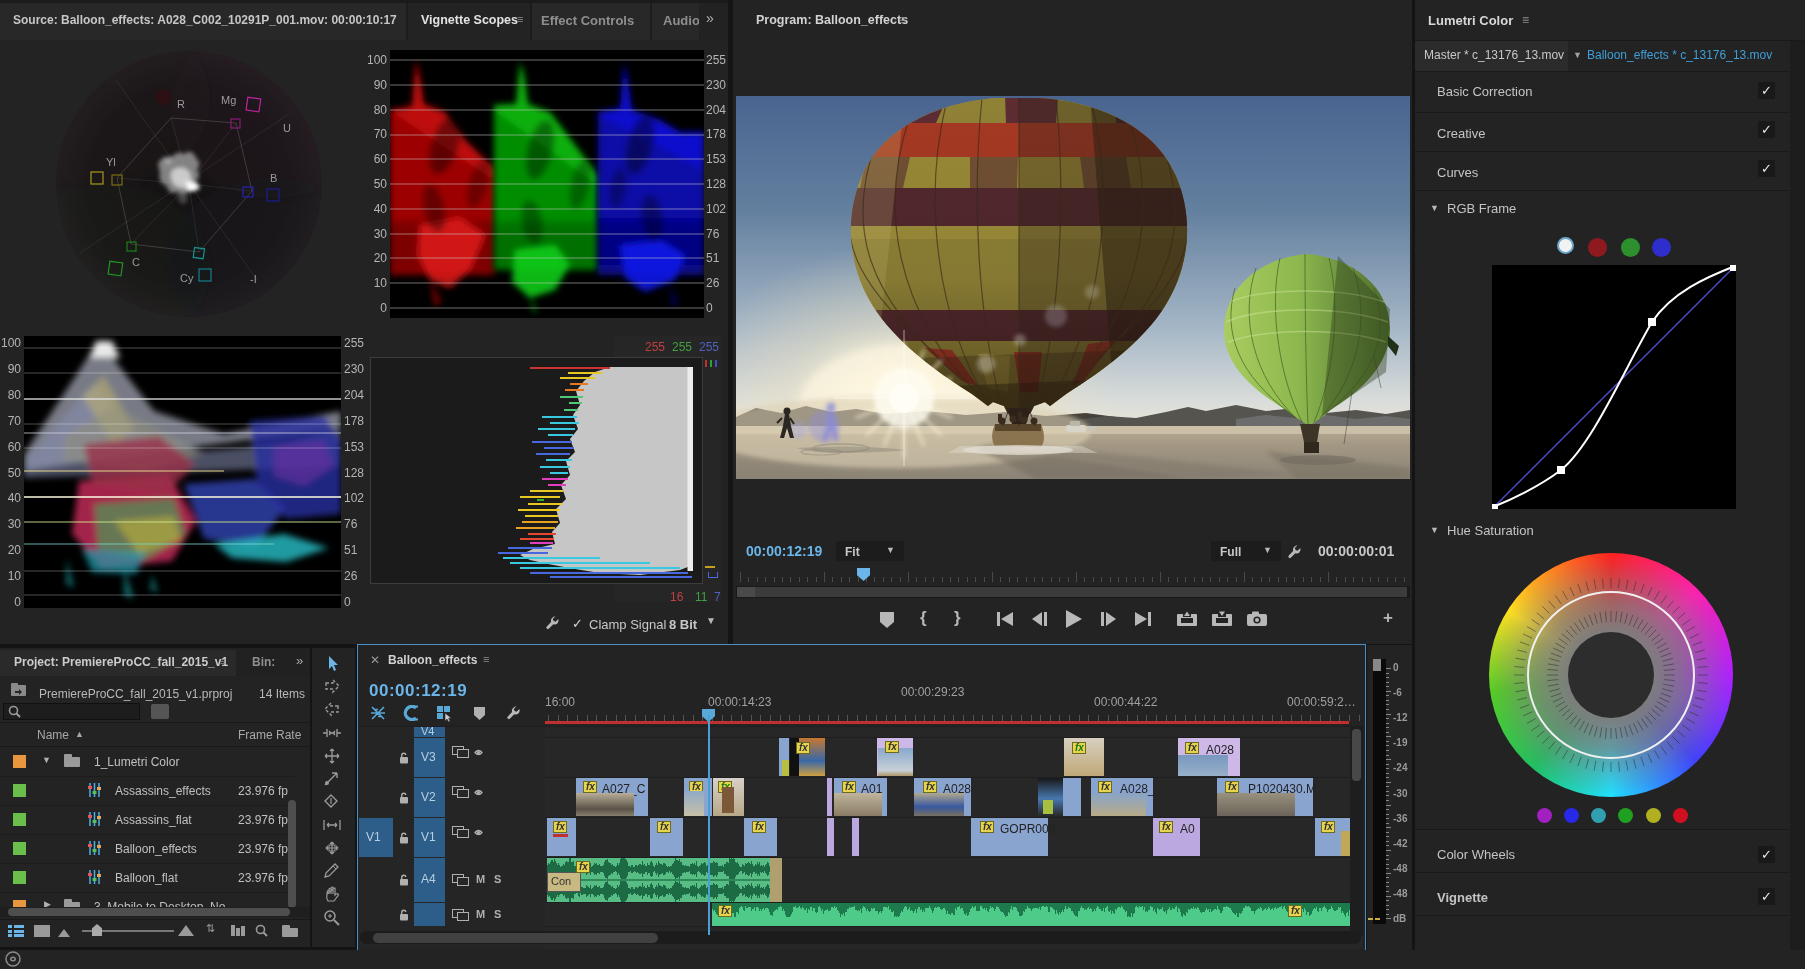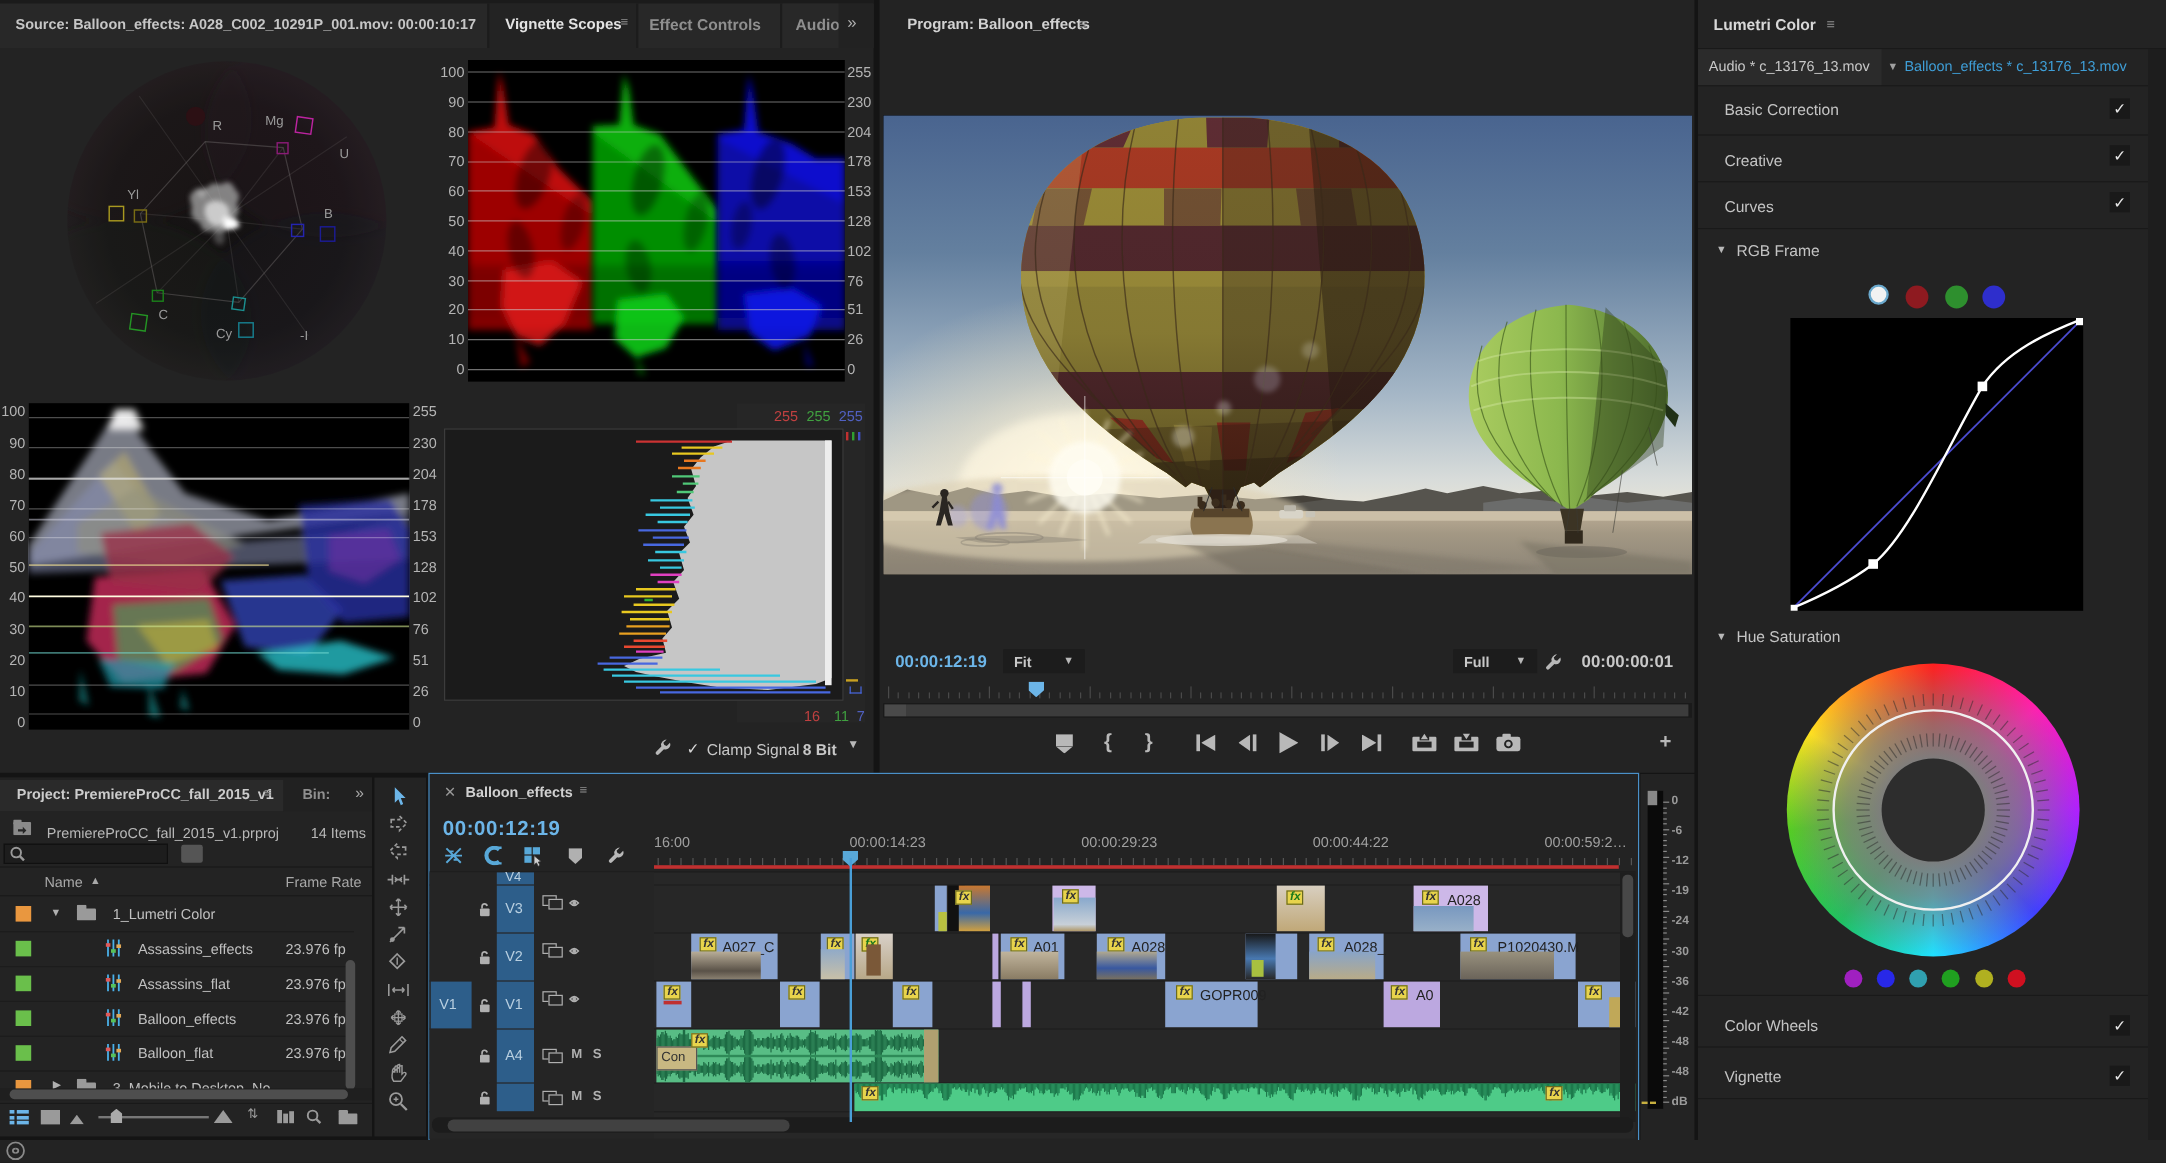--- a/index.html
+++ b/index.html
@@ -617,21 +617,21 @@
       <circle cx="11" cy="10" r="2" fill="#b8b8b8"></circle>
     </svg>
     <div class="txt" style="left:650px;top:608px;font-size:17px;font-weight:bold;color:#b8b8b8;">+</div>
   </div>
 
 <div class="panel" id="lumetri" style="left:1415px;top:0;width:390px;height:950px;">
   <div class="txt" style="left:13px;top:13px;font-size:13px;font-weight:bold;color:#d8d8d8;">Lumetri Color</div>
   <div class="txt" style="left:107px;top:13px;font-size:12px;color:#909090;">≡</div>
   <div class="abs" style="left:0;top:40px;width:390px;height:1px;background:#191919;"></div>
   <div class="abs" style="left:0;top:41px;width:153px;height:30px;background:#2b2b2b;"></div>
-  <div class="txt" style="left:9px;top:48px;font-size:12px;color:#c8c8c8;">Audio * c_13176_13.mov</div>
+  <div class="txt" style="left:9px;top:48px;font-size:12px;color:#c8c8c8;">Master * c_13176_13.mov</div>
   <div class="txt" style="left:158px;top:50px;font-size:9px;color:#a0a0a0;">▼</div>
   <div class="txt" style="left:172px;top:48px;font-size:12px;color:#3f9fd8;">Balloon_effects * c_13176_13.mov</div>
   <div class="abs" style="left:0;top:71px;width:390px;height:1px;background:#191919;"></div>
   <div class="txt" style="left:22px;top:84px;font-size:13px;color:#c4c4c4;">Basic Correction</div>
   <div class="chk" style="left:343px;top:82px;">✓</div>
   <div class="abs" style="left:0;top:112px;width:390px;height:1px;background:#191919;"></div>
   <div class="txt" style="left:22px;top:126px;font-size:13px;color:#c4c4c4;">Creative</div>
   <div class="chk" style="left:343px;top:121px;">✓</div>
   <div class="abs" style="left:0;top:151px;width:390px;height:1px;background:#191919;"></div>
   <div class="txt" style="left:22px;top:165px;font-size:13px;color:#c4c4c4;">Curves</div>
@@ -813,21 +813,21 @@
   <div class="abs" style="left:122px;top:808px;width:15px;height:15px;border-radius:50%;background:#a020c0;"></div>
   <div class="abs" style="left:149px;top:808px;width:15px;height:15px;border-radius:50%;background:#2828e8;"></div>
   <div class="abs" style="left:176px;top:808px;width:15px;height:15px;border-radius:50%;background:#30a0b0;"></div>
   <div class="abs" style="left:203px;top:808px;width:15px;height:15px;border-radius:50%;background:#20a020;"></div>
   <div class="abs" style="left:231px;top:808px;width:15px;height:15px;border-radius:50%;background:#b0b020;"></div>
   <div class="abs" style="left:258px;top:808px;width:15px;height:15px;border-radius:50%;background:#d01020;"></div>
   <div class="abs" style="left:0;top:829px;width:390px;height:1px;background:#191919;"></div>
   <div class="txt" style="left:22px;top:847px;font-size:13px;color:#c4c4c4;">Color Wheels</div>
   <div class="chk" style="left:343px;top:846px;">✓</div>
   <div class="abs" style="left:0;top:872px;width:390px;height:1px;background:#191919;"></div>
-  <div class="txt" style="left:22px;top:890px;font-size:13px;color:#c4c4c4;">Vignette</div>
+  <div class="txt" style="left:22px;top:890px;font-size:13px;color:#c4c4c4;font-weight:bold;">Vignette</div>
   <div class="chk" style="left:343px;top:888px;">✓</div>
   <div class="abs" style="left:0;top:915px;width:390px;height:1px;background:#191919;"></div>
   <div class="abs" style="left:375px;top:41px;width:15px;height:909px;background:#1d1d1d;"></div>
 </div>
 
 <div class="panel" id="project" style="left:0;top:648px;width:310px;height:299px;">
   <div class="abs" style="left:0;top:0;width:310px;height:28px;background:#212121;"></div>
   <div class="abs" style="left:0;top:2px;width:236px;height:26px;background:#2a2a2a;"></div>
   <div class="txt" style="left:14px;top:7px;font-size:12px;font-weight:bold;color:#cccccc;">Project: PremiereProCC_fall_2015_v1</div>
   <div class="txt" style="left:220px;top:7px;font-size:11px;color:#909090;">≡</div>
@@ -1014,21 +1014,21 @@
       </svg>
       <div class="abs" style="left:116px;top:62px;width:11px;height:8px;background:#b0b0b0;"></div>
       <div class="abs" style="left:116px;top:70px;width:11px;height:5px;background:#b0b0b0;clip-path:polygon(0 0,100% 0,50% 100%);"></div>
       <svg class="abs" style="left:147px;top:59px;" width="16" height="16">
         <use href="#wrench"></use>
       </svg>
     </div>
   <div id="tl-ruler" style="position:absolute;left:0;top:0;width:1007px;height:310px;z-index:40;pointer-events:none;">
       <div class="txt" style="left:187px;top:50px;font-size:12px;color:#a0a0a0;">16:00</div>
       <div class="txt" style="left:350px;top:50px;font-size:12px;color:#a0a0a0;">00:00:14:23</div>
-      <div class="txt" style="left:543px;top:50px;font-size:12px;color:#a0a0a0;">00:00:29:23</div>
+      <div class="txt" style="left:543px;top:40px;font-size:12px;color:#a0a0a0;">00:00:29:23</div>
       <div class="txt" style="left:736px;top:50px;font-size:12px;color:#a0a0a0;">00:00:44:22</div>
       <div class="txt" style="left:929px;top:50px;font-size:12px;color:#a0a0a0;">00:00:59:2…</div>
       <div class="abs" style="left:190.0px;top:70px;width:1px;height:6px;background:#555;"></div>
       <div class="abs" style="left:199.7px;top:70px;width:1px;height:6px;background:#555;"></div>
       <div class="abs" style="left:209.3px;top:70px;width:1px;height:6px;background:#555;"></div>
       <div class="abs" style="left:219.0px;top:70px;width:1px;height:6px;background:#555;"></div>
       <div class="abs" style="left:228.6px;top:70px;width:1px;height:6px;background:#555;"></div>
       <div class="abs" style="left:238.3px;top:70px;width:1px;height:6px;background:#555;"></div>
       <div class="abs" style="left:247.9px;top:70px;width:1px;height:6px;background:#555;"></div>
       <div class="abs" style="left:257.6px;top:70px;width:1px;height:6px;background:#555;"></div>

